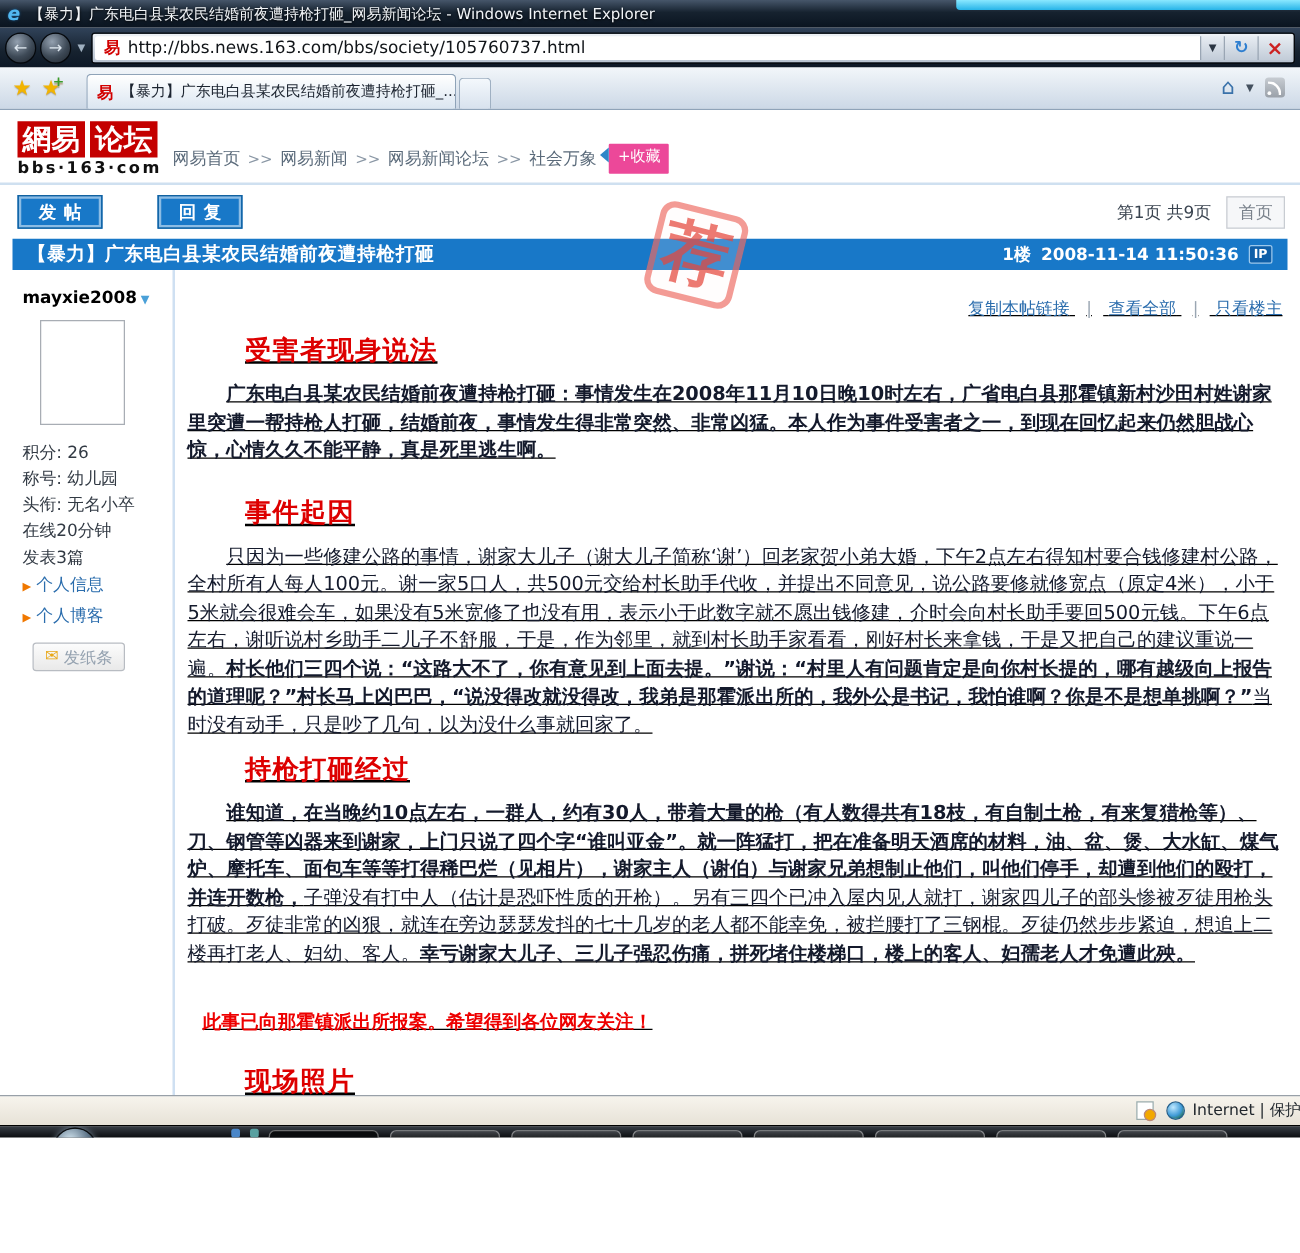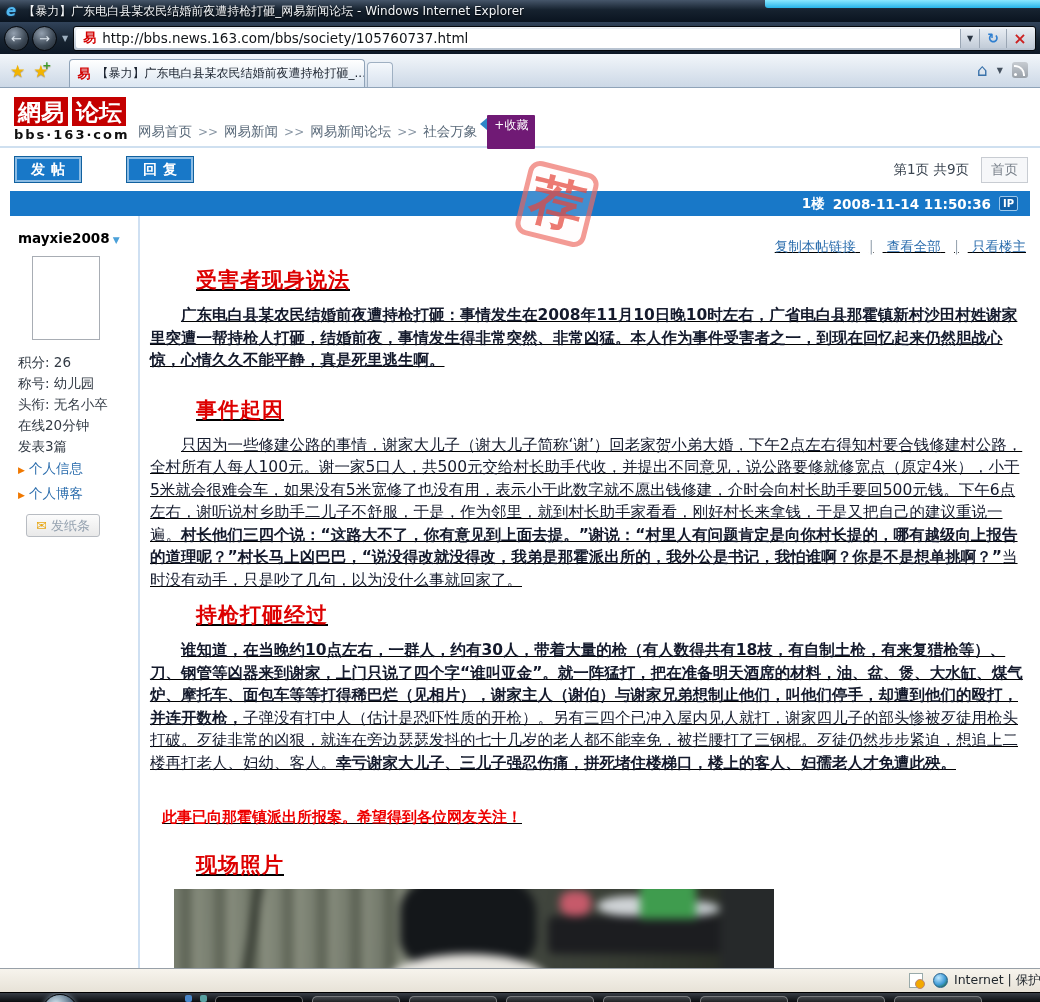--- a/index.html
+++ b/index.html
@@ -47,31 +47,31 @@
   .home-icon { font-size:17px; color:#3a72aa; } 
   .small-caret { font-size:8px; color:#44505e; }
   .rss-icon { width:16px; height:16px; border-radius:3px; background:linear-gradient(#c7ccd2,#9aa1a9);
     position:relative; overflow:hidden; }
   .rss-icon::before { content:""; position:absolute; left:2px; bottom:2px; width:9px; height:9px;
     border-top:2px solid #fff; border-right:2px solid #fff; border-top-right-radius:10px; }
   .rss-icon::after { content:""; position:absolute; left:2px; bottom:2px; width:3px; height:3px;
     background:#fff; border-radius:50%; }
 
   
-  .viewport { position:relative; height:880px; background:#fff; overflow:hidden; }
+  .viewport { position:relative; height:788px; background:#fff; overflow:hidden; }
 
   .site-header { position:relative; height:58px; padding:9px 0 0 14px; }
   .logo { display:flex; gap:4px; align-items:flex-end; }
   .logo-box { background:#c40000; color:#fff; font-weight:bold; font-size:23px; line-height:29px;
     padding:0 4px; font-family:"DejaVu Serif","Liberation Serif",serif; }
   .logo-sub { font-weight:bold; font-size:13px; letter-spacing:2px; color:#101010; margin-top:1px; }
   .breadcrumb { position:absolute; left:138px; top:27px; display:flex; align-items:center; gap:6px;
     font-size:13.5px; color:#5a6a7a; }
   .crumb-sep { color:#8a97a5; font-size:12px; }
-  .fav-badge { background:#701a75; color:#fff; font-size:12px; padding:2px 7px 15px; position:relative;
+  .fav-badge { background:#ec4899; color:#fff; font-size:12px; padding:2px 7px 5px; position:relative;
     margin-left:4px; border-radius:1px;text-align:right; }
   .fav-badge::before { content:""; position:absolute; left:-7px; top:3px; border:6px solid transparent;
     border-right:7px solid #2e86c8; border-left:none; }
 
   .header-divider { height:2px; background:#cfe0f0; }
 
   .toolbar-row { display:flex; align-items:center; padding:8px 12px 6px 14px;gap:28px; }
   .btn-blue { width:68px; height:27px; background:#1878c8; border:1px solid #11619f;
     box-shadow:inset 0 0 0 2px rgba(255,255,255,.5); color:#fff; font-size:14px; font-weight:bold;
     letter-spacing:6px; display:flex; align-items:center; justify-content:center; padding-left:6px; margin-right:16px; }
@@ -205,20 +205,21 @@
   <div class="toolbar-row">
     <div class="btn-blue">发帖</div>
     <div class="btn-blue">回复</div>
     <div class="toolbar-right">
       <span>第1页 共9页</span>
       <span class="first-page-box">首页</span>
     </div>
   </div>
 
   <div class="post-titlebar">
+    <span class="post-title">【暴力】广东电白县某农民结婚前夜遭持枪打砸</span>
     <div class="post-meta">
       <span>1楼</span>
       <span>2008-11-14 11:50:36</span>
       <span class="ip-badge">IP</span>
     </div>
   </div>
 
   <div class="stamp">荐</div>
 
   <div class="main">

